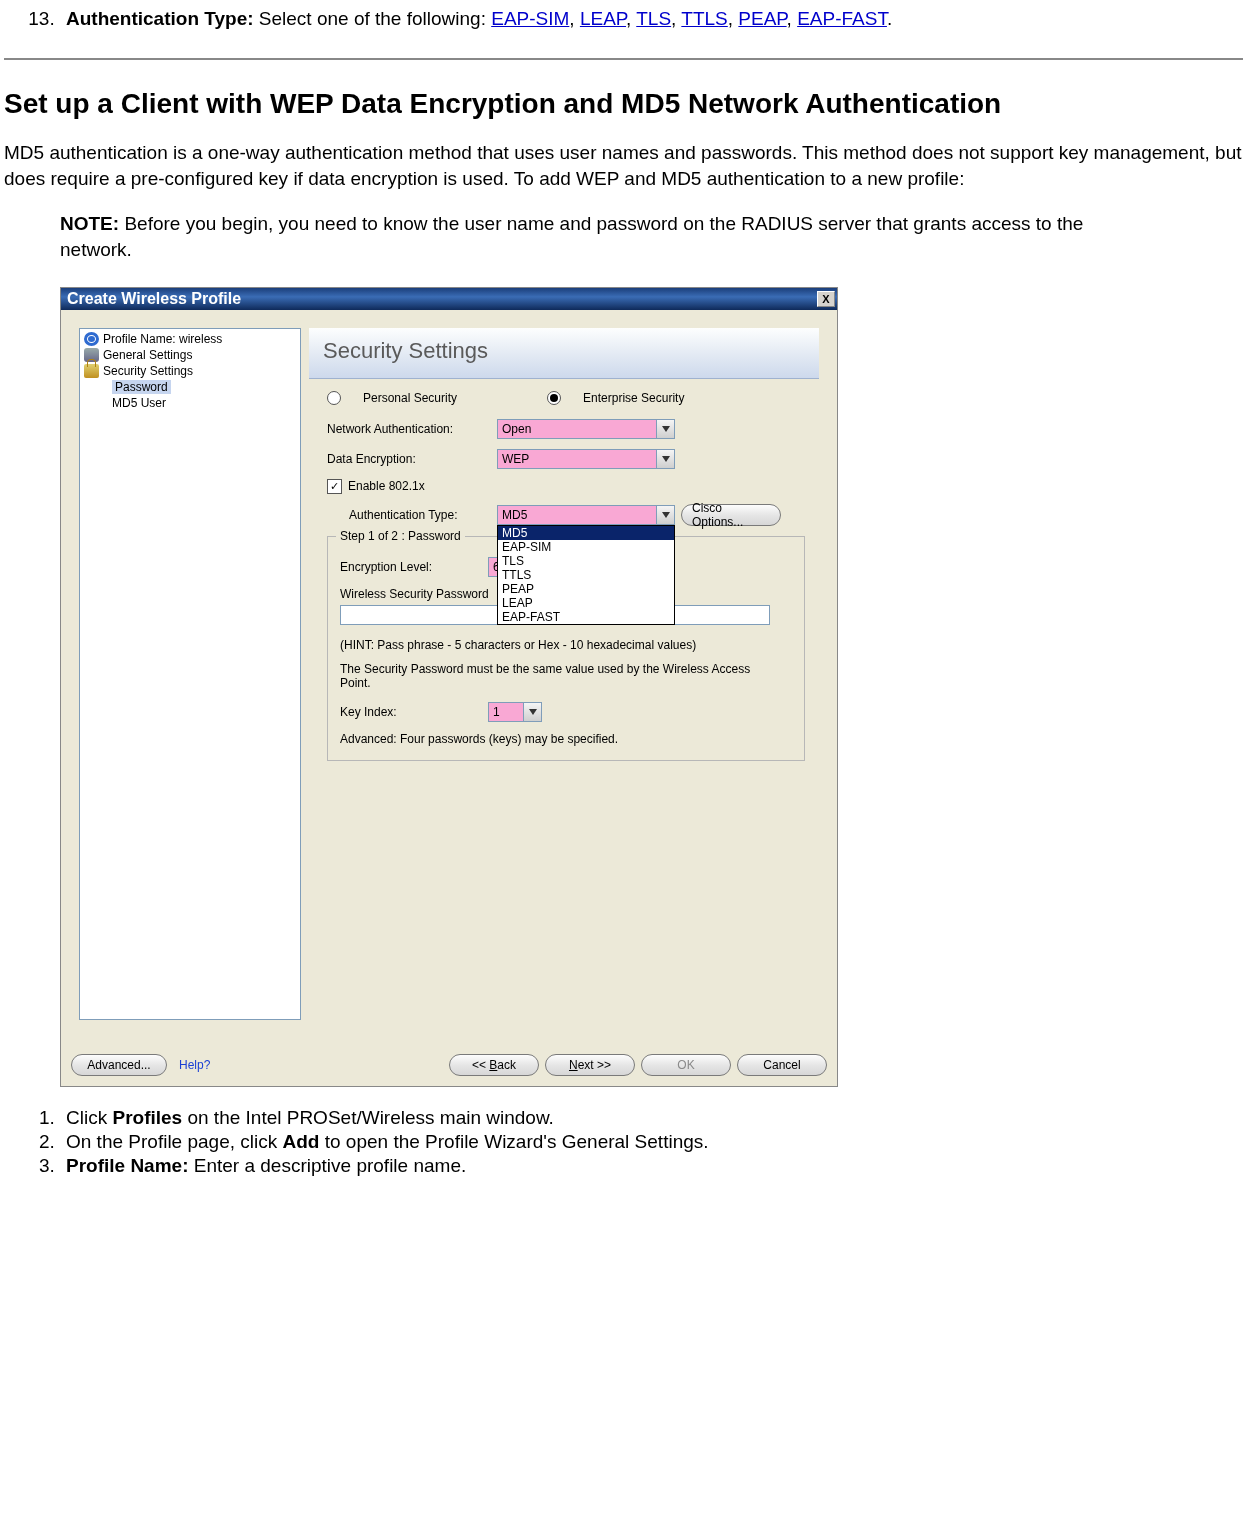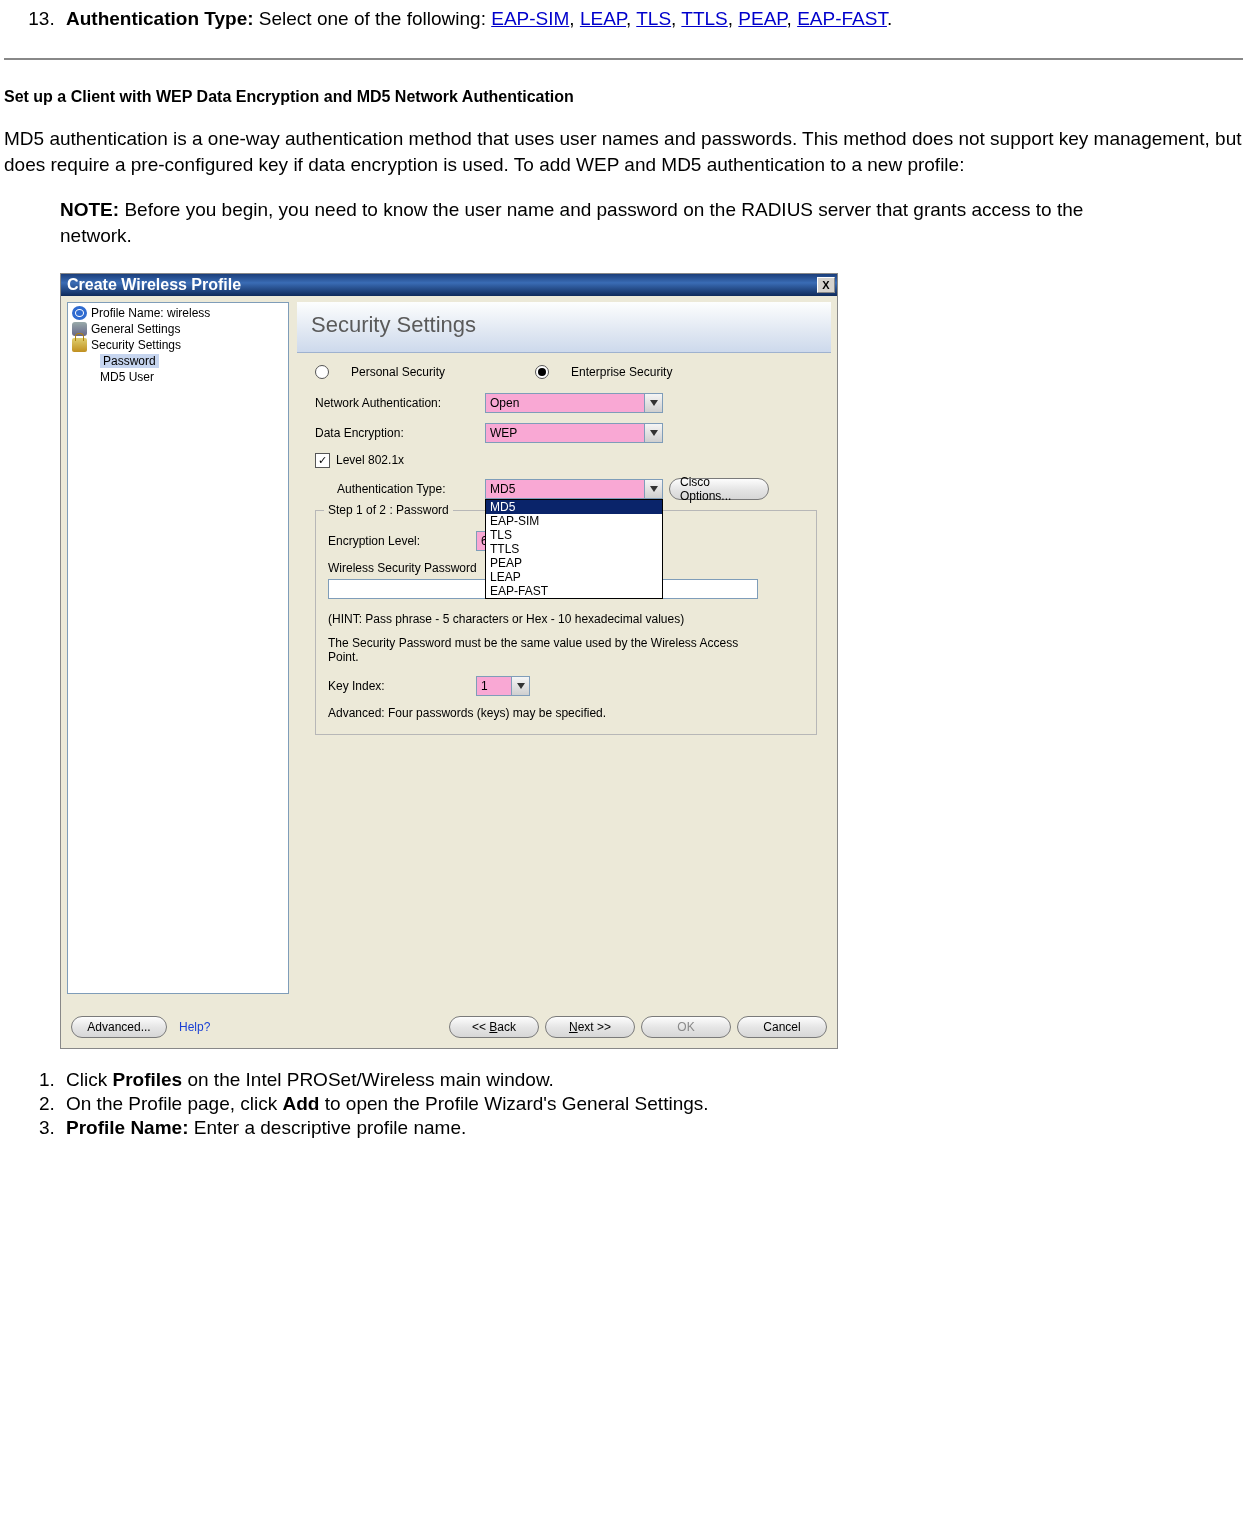--- a/index.html
+++ b/index.html
@@ -25,21 +25,21 @@
   a.doc-link {
     color: #0000cc;
     text-decoration: underline;
   }
   hr.sep {
     border: none;
     border-top: 2px solid #888;
     margin: 28px 0 28px 0;
   }
   h2.sec-head {
-    font-size: 16px;
+    font-size: 28px;
     font-weight: bold;
     margin: 18px 0 20px 0;
   }
   p.body-text {
     margin: 0 0 20px 0;
     line-height: 1.35;
   }
   .note-block {
     margin: 0 0 24px 56px;
     padding-right: 140px;
@@ -86,21 +86,21 @@
     color: #000;
     font-family: Arial, sans-serif;
     font-size: 11px;
     font-weight: bold;
     text-align: center;
     line-height: 14px;
     box-sizing: border-box;
   }
   .dialog-body {
     display: flex;
-    padding: 6px;
+    padding: 18px;
     min-height: 700px;
     position: relative;
   }
   .sidebar {
     width: 222px;
     height: 692px;
     background: #fff;
     border: 1px solid #7f9db9;
     box-sizing: border-box;
     font-size: 12px;
@@ -338,21 +338,21 @@
                 <span class="arrow">
                     <svg viewBox="0 0 8 6">
                       <path d="M0 0 L8 0 L4 6 Z" fill="#333"></path>
                     </svg>
                   </span>
               </span>
             </div>
 
             <div class="check-row">
               <span class="checkbox checked"></span>
-              <span>Level 802.1x</span>
+              <span>Enable 802.1x</span>
             </div>
 
             <div class="indent-sub">
               <div class="field-row">
                 <span class="field-label" style="width:148px">Authentication Type:</span>
                 <span class="authtype-wrap">
                   <span class="combo">
                     <span>MD5</span>
                     <span class="arrow">
                         <svg viewBox="0 0 8 6">

